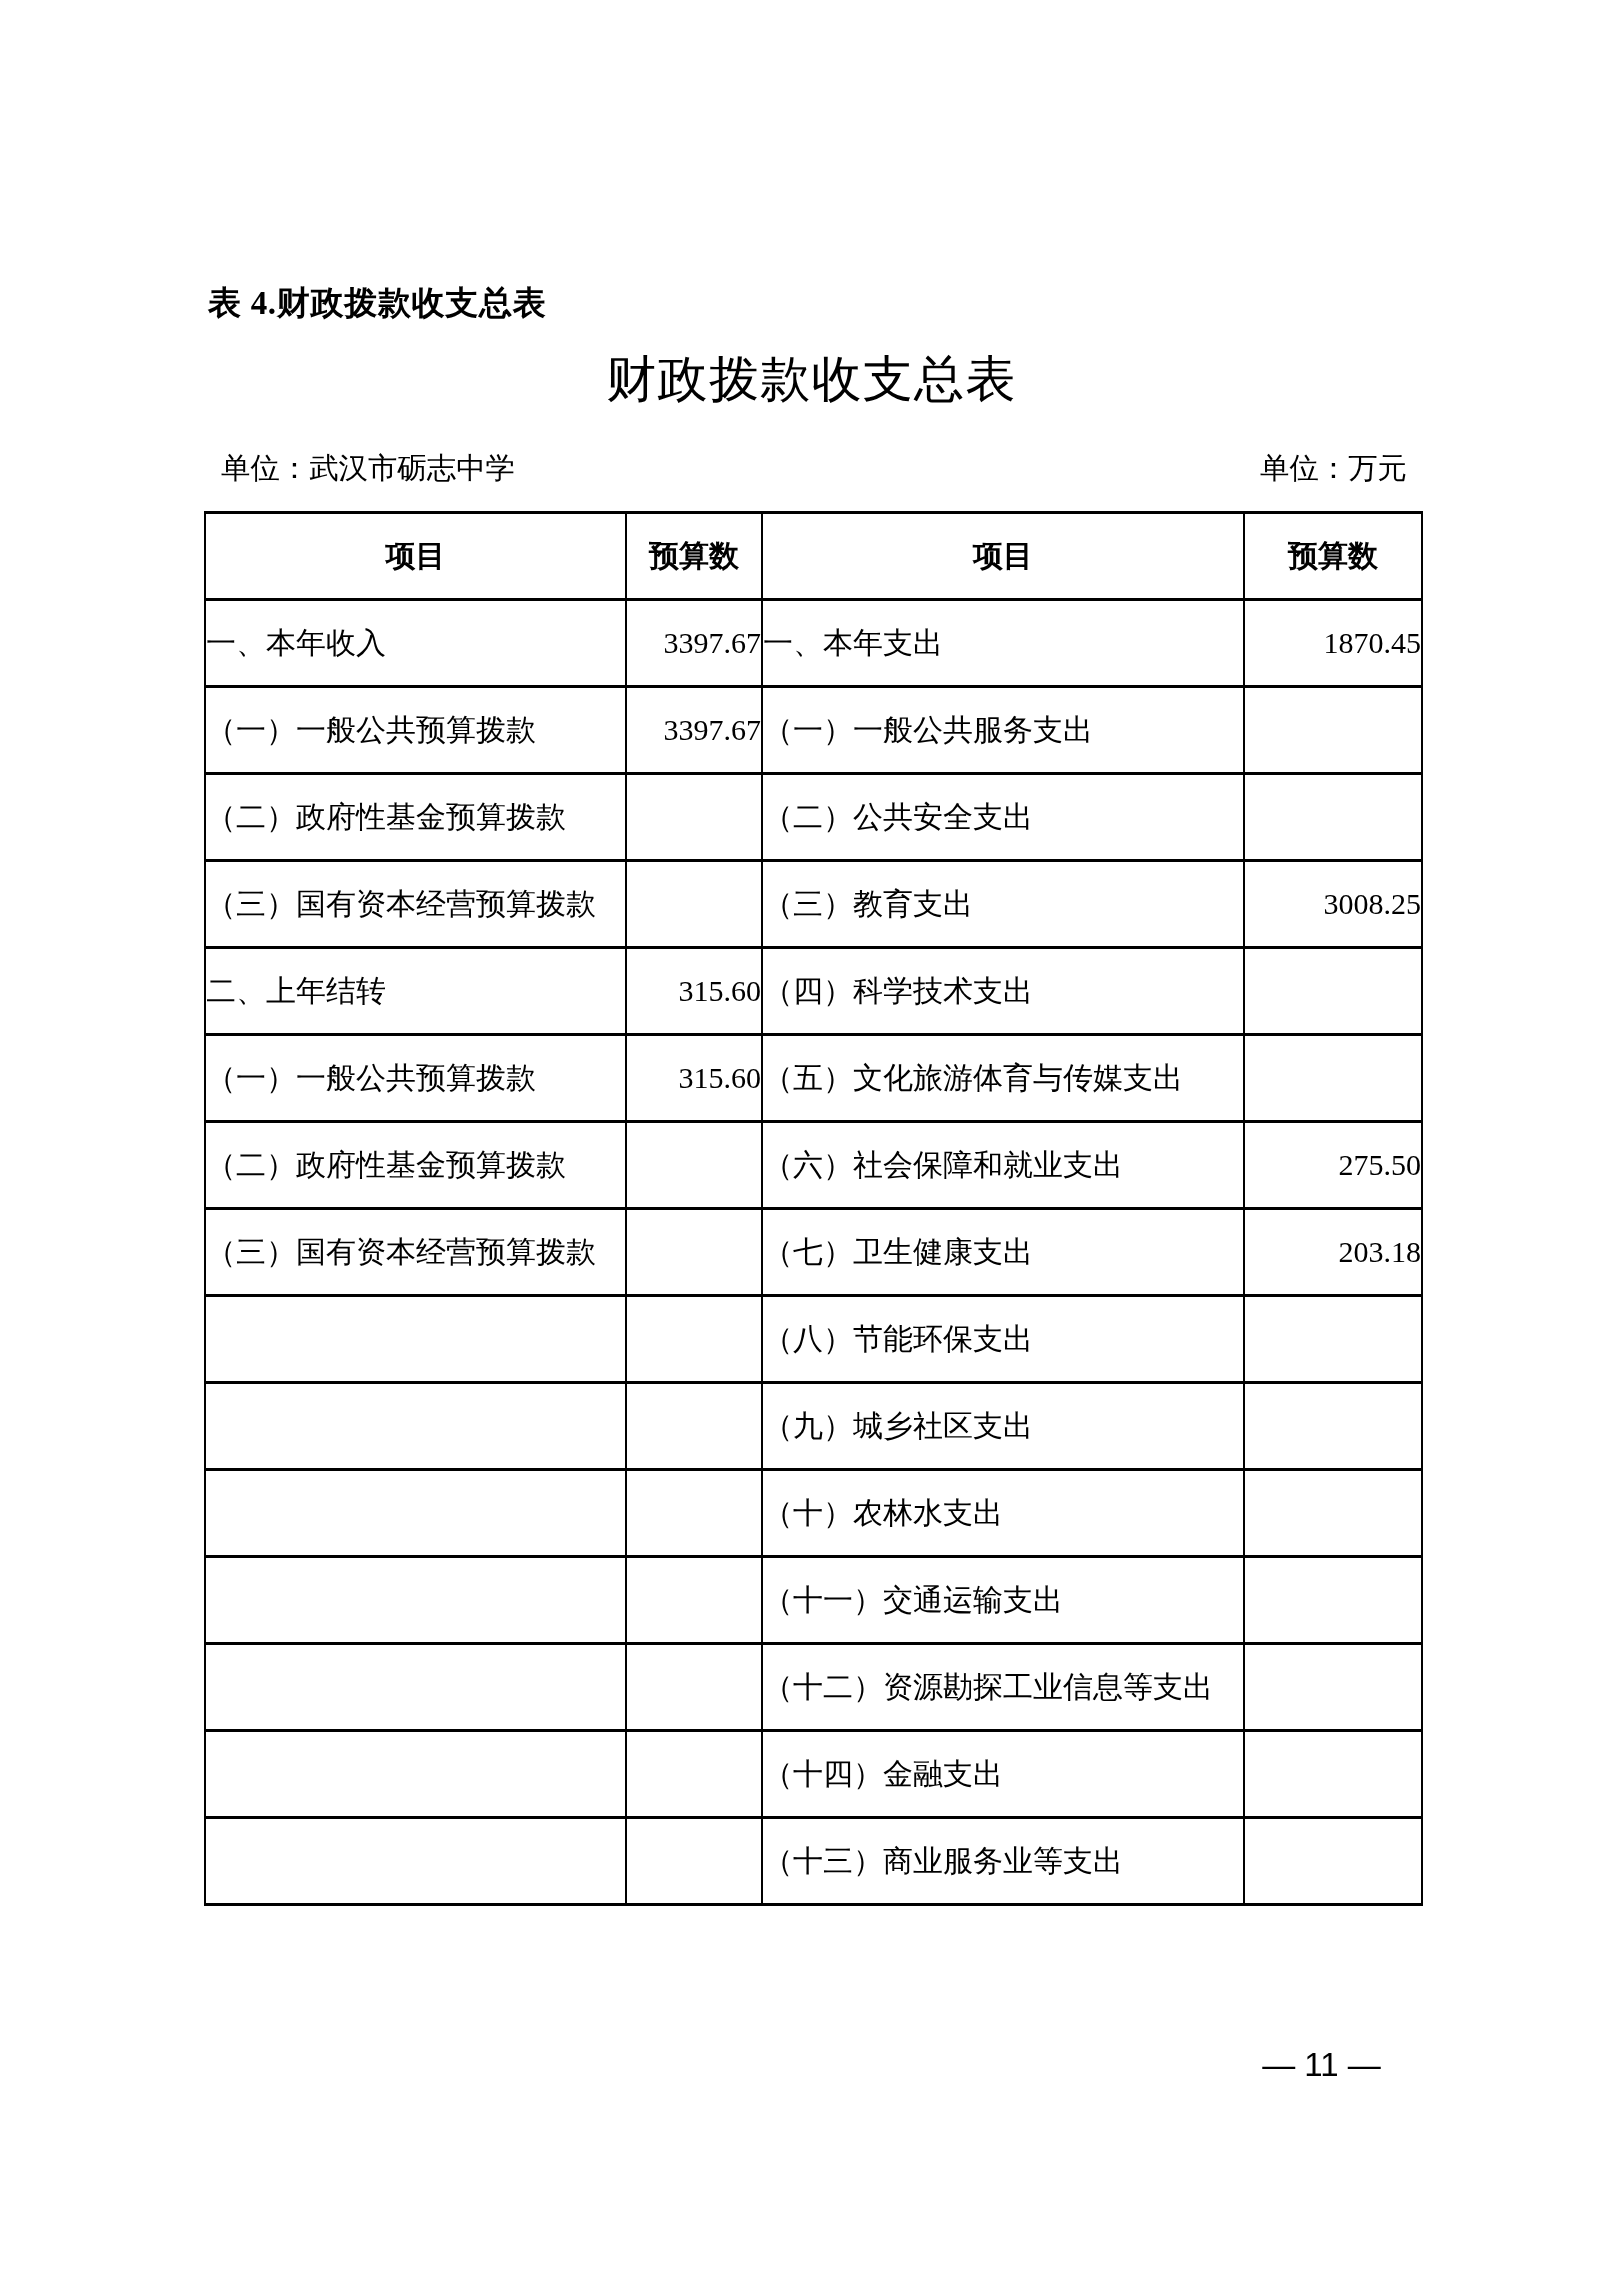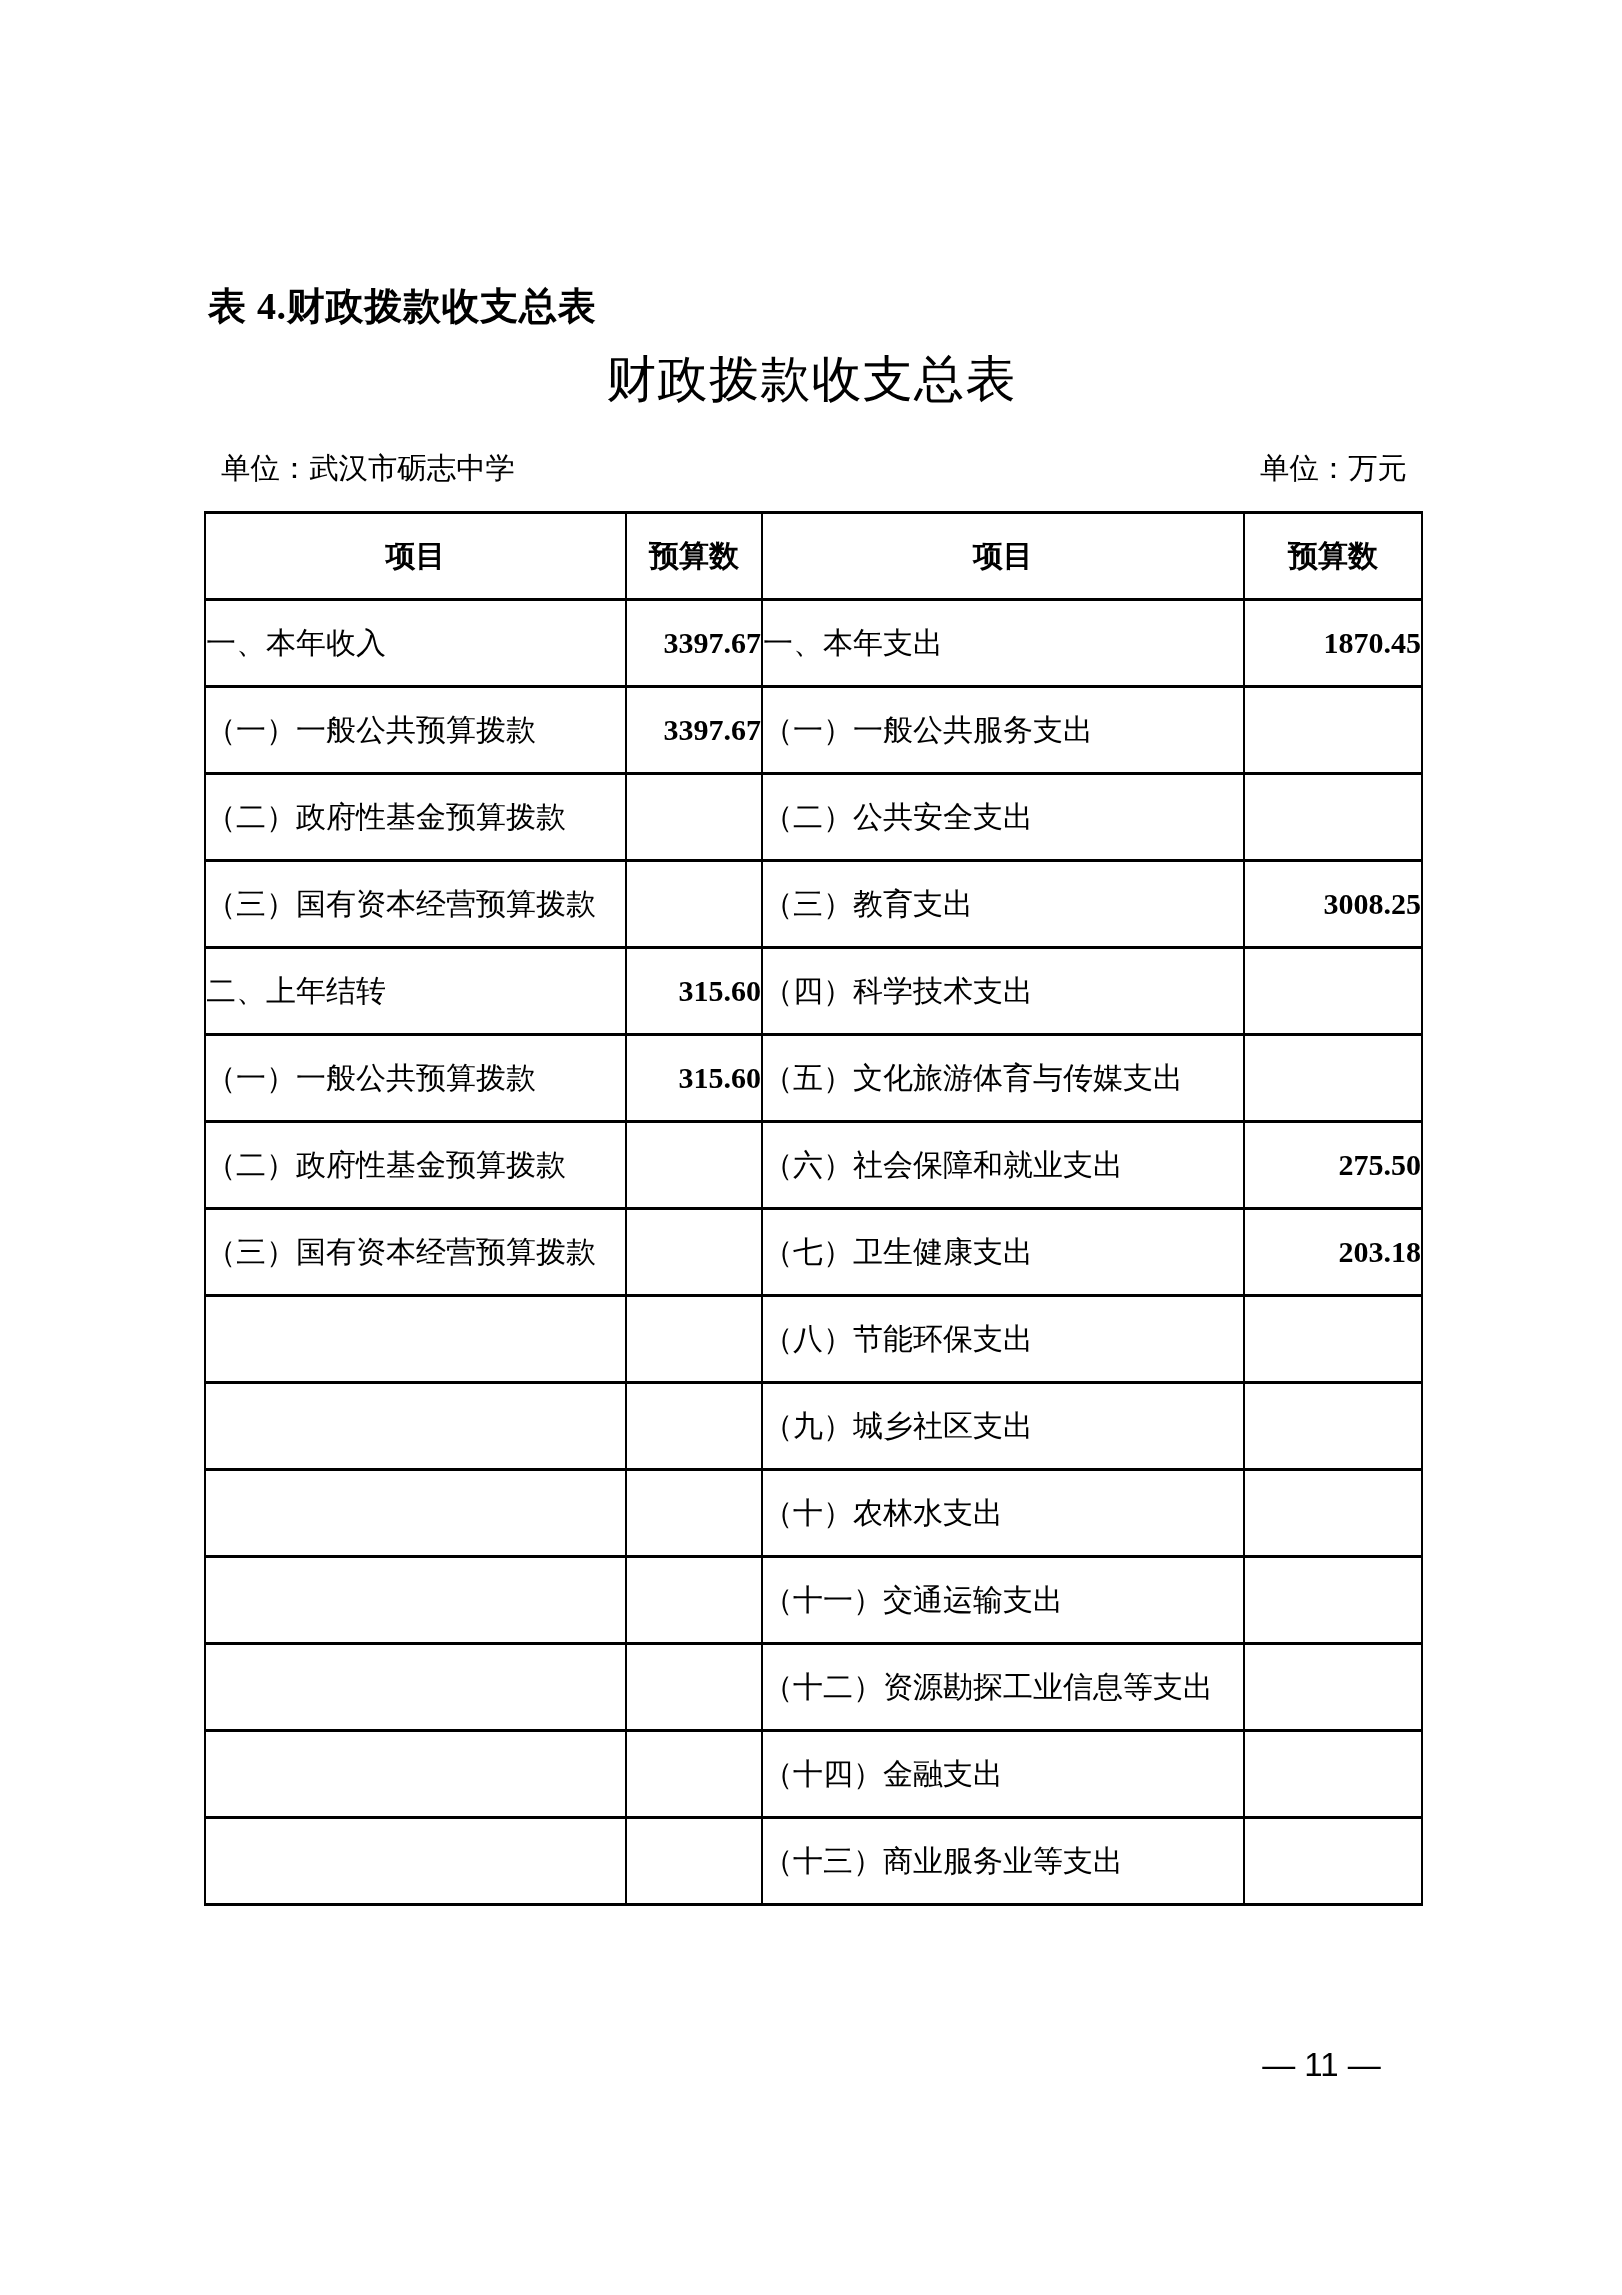--- a/index.html
+++ b/index.html
@@ -13,21 +13,21 @@
     height: 2295px;
     background: #ffffff;
     color: #000000;
     font-family: "Liberation Serif", "DejaVu Serif", serif;
     overflow: hidden;
   }
   .doc-label {
     position: absolute;
     left: 208px;
     top: 281px;
-    font-size: 38px;
+    font-size: 33px;
     font-weight: bold;
     letter-spacing: 0.7px;
     white-space: nowrap;
   }
   .main-title {
     position: absolute;
     left: 0;
     width: 1623px;
     top: 346px;
     text-align: center;
@@ -89,21 +89,20 @@
     text-align: left;
     padding-left: 17px;
     white-space: nowrap;
     border-radius: 28px;
   }
   td.value {
     font-size: 30px;
     text-align: right;
     padding-right: 11.8px;
     white-space: nowrap;
-    font-weight: bold;
   }
   .page-number {
     position: absolute;
     left: 1230px;
     top: 2046px;
     width: 183px;
     text-align: center;
     font-size: 33px;
     white-space: nowrap;
     font-family: Liberation Sans, sans-serif;

